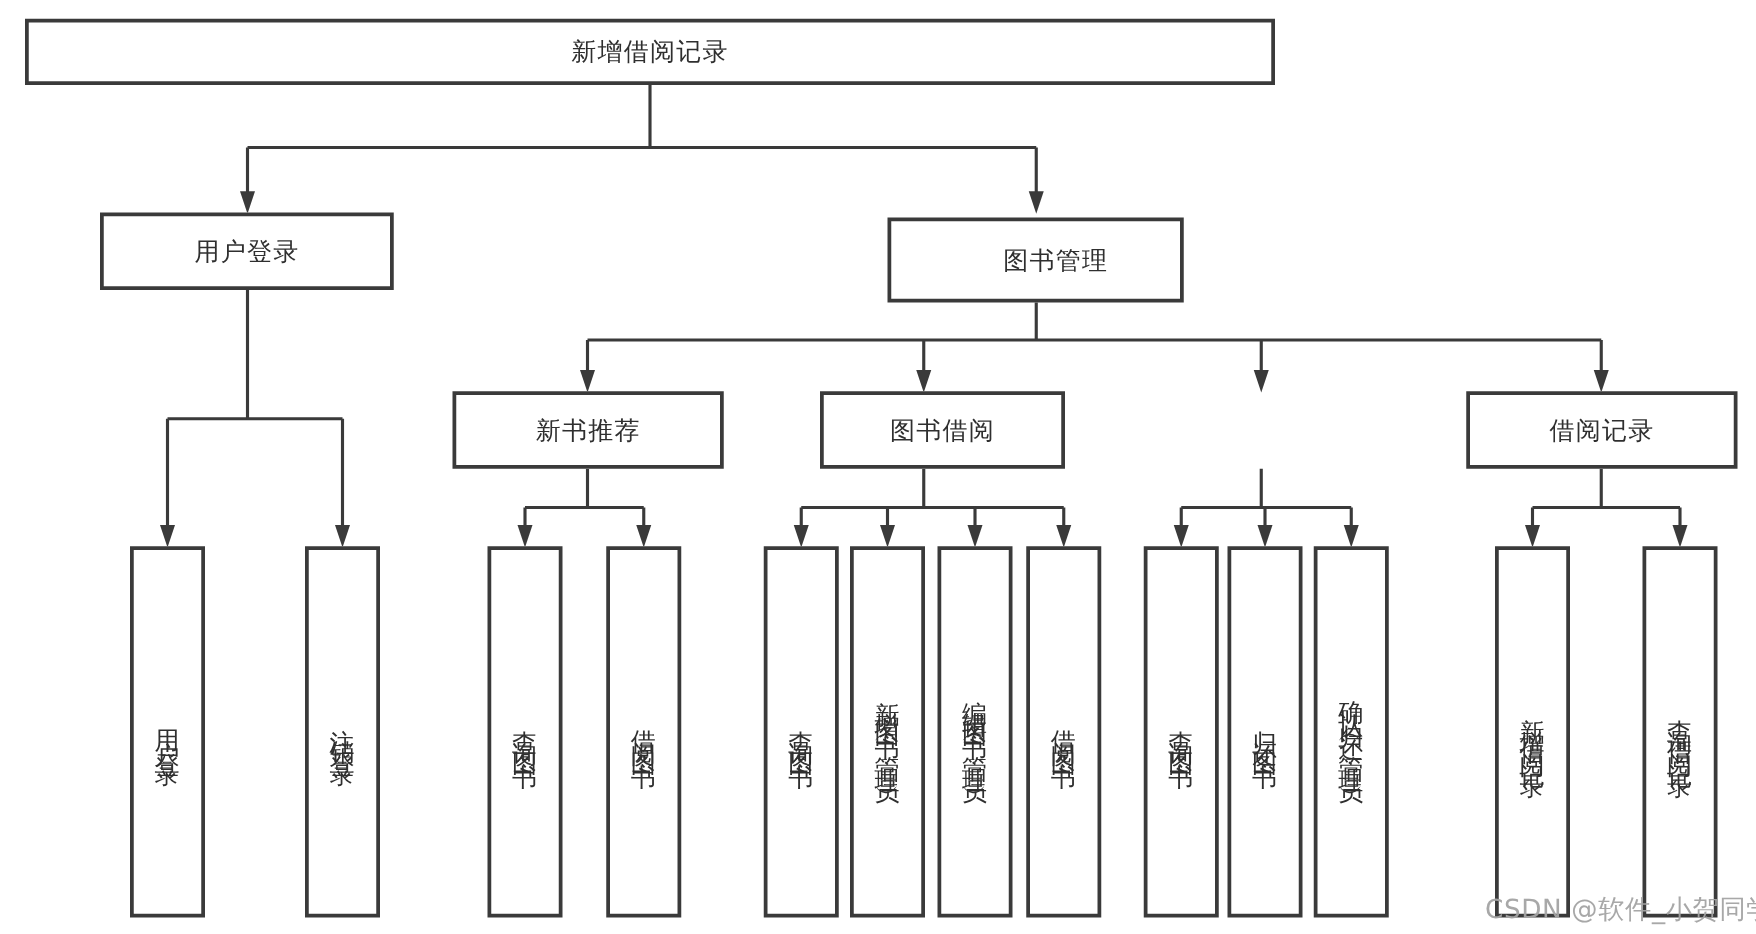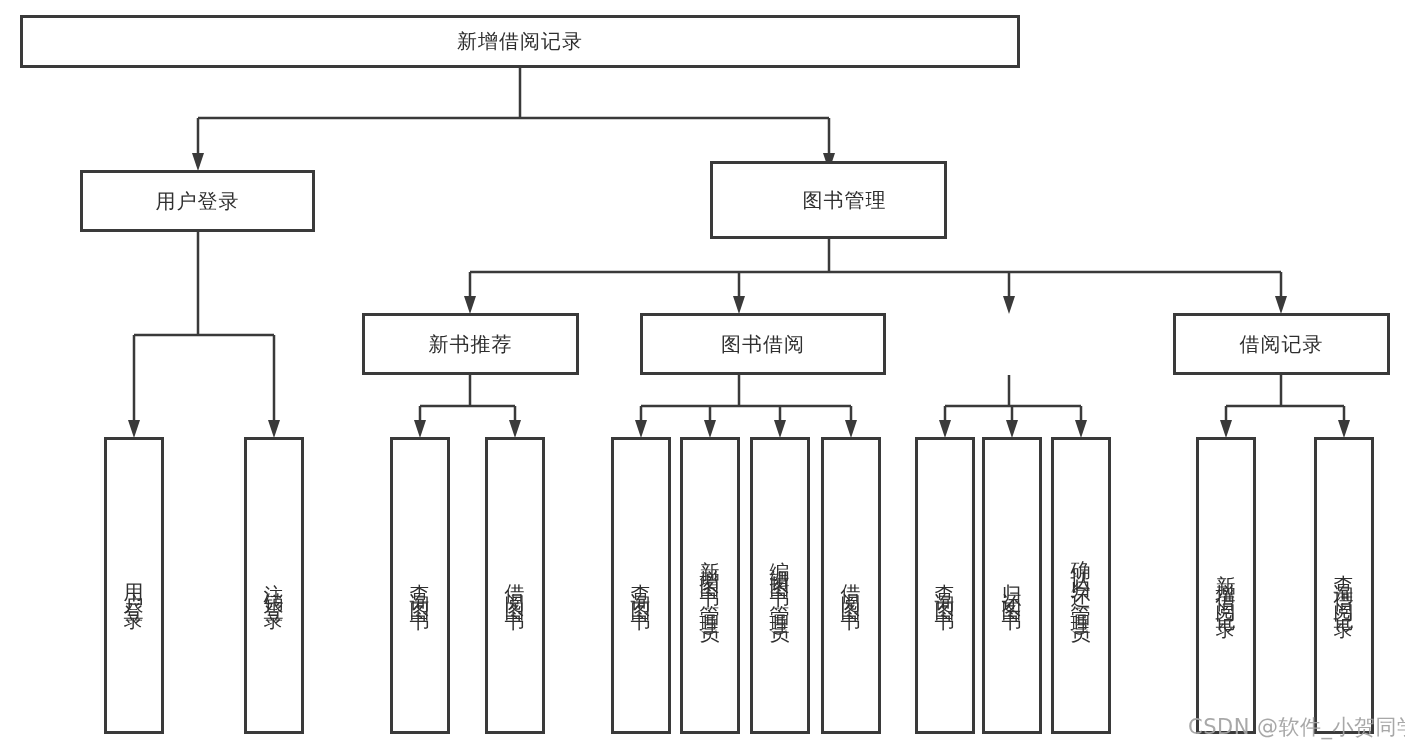--- a/index.html
+++ b/index.html
@@ -26,23 +26,23 @@
     display: flex;
     align-items: center;
     justify-content: center;
     font-size: 20px;
     letter-spacing: 1px;
     color: #2f2f2f;
     z-index: 2;
   }
   .root { left: 20px;  top: 15px;  width: 1000px; height: 53px; }
   .l1a  { left: 80px;  top: 170px; width: 235px;  height: 62px; }
-  .l1b  { left: 710px; top: 161px; width: 237px;  height: 78px; padding-left: 32px; }
+  .l1b  { left: 710px; top: 174px; width: 237px;  height: 68px; padding-left: 32px; }
   .l2a  { left: 362px;  top: 313px; width: 217px; height: 62px; text-align: center; }
-  .l2b  { left: 640px;  top: 313px; width: 246px; height: 62px; }
+  .l2b  { left: 656px;  top: 313px; width: 196px; height: 62px; }
   .l2c  { left: 902px;  top: 313px; width: 215px; height: 62px; }
   .l2d  { left: 1173px; top: 313px; width: 217px; height: 62px; }
   .leaf {
     top: 437px; height: 297px; width: 60px;
     writing-mode: vertical-rl;
     text-orientation: mixed;
     letter-spacing: 9px;
     line-height: 1;
     font-size: 20px;
   }

